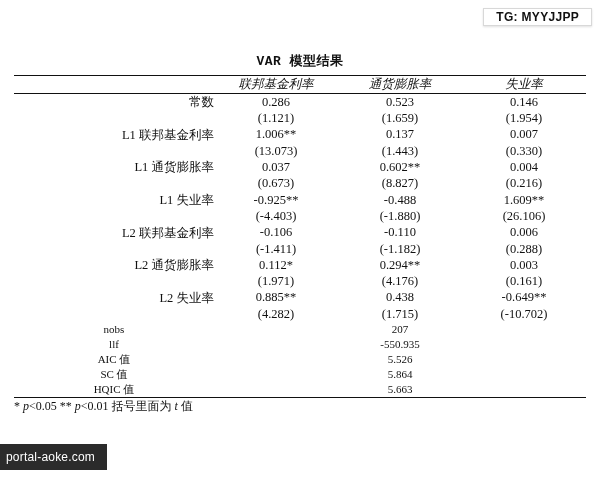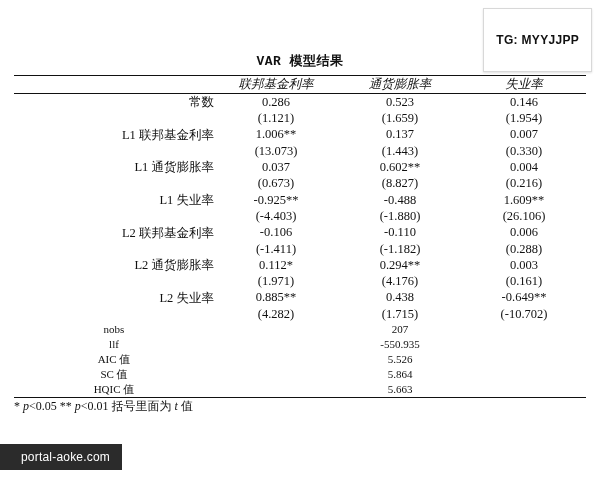--- a/index.html
+++ b/index.html
@@ -17,38 +17,38 @@
   }
 
   
   .tg-badge {
     position: absolute;
     top: 8px;
     right: 8px;
     background: #ffffff;
     border: 1px solid #d8d8d8;
     box-shadow: 0 1px 2px rgba(0,0,0,0.12);
-    padding: 24px 12px;
+    padding: 1px 12px;
     font-family: "Liberation Sans", sans-serif;
     font-size: 12px;
     font-weight: bold;
     color: #111111;
     letter-spacing: 0.3px;
   }
 
   
   .watermark {
     position: absolute;
     left: 0;
     bottom: 10px;
     background: #2b2b2b;
     color: #ffffff;
     font-family: "Liberation Sans", sans-serif;
     font-size: 12px;
-    padding: 6px 12px 6px 21px;
+    padding: 6px 12px 6px 6px;
     letter-spacing: 0.2px;
   }
 
   
   .table-wrap {
     position: absolute;
     left: 14px;
     top: 52px;
     width: 572px;
   }

